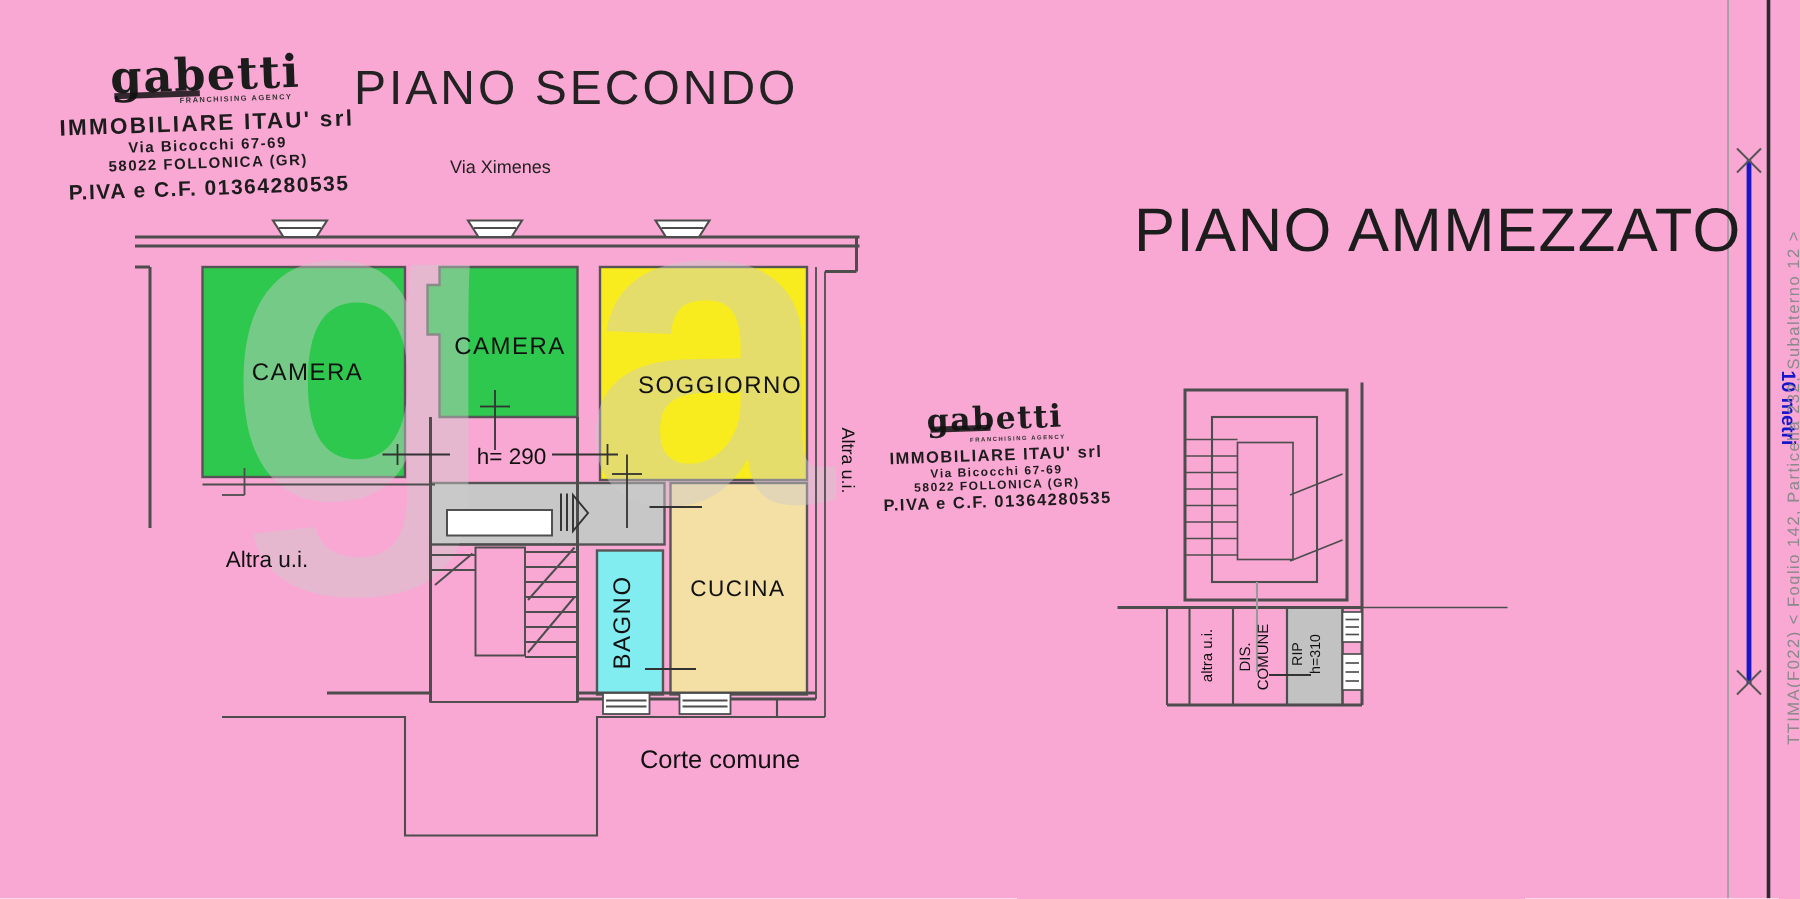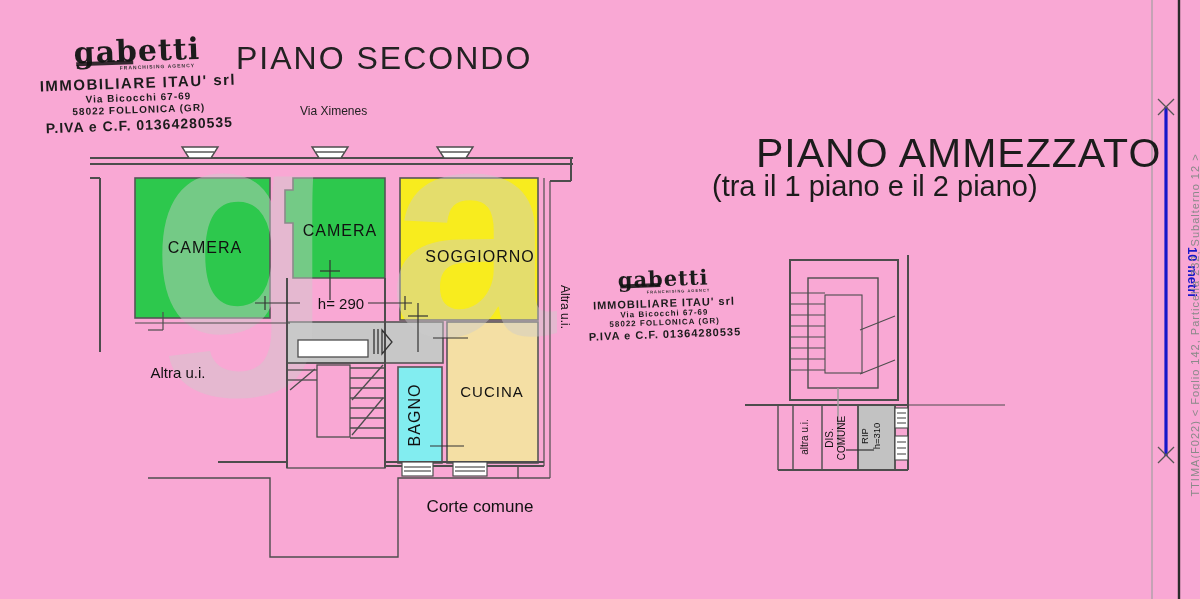--- a/index.html
+++ b/index.html
@@ -207,21 +207,20 @@
           <line x1="1174" y1="447" x2="1158" y2="463"></line>
       </g>
       <text x="1188" y="272" font-size="13" font-weight="bold" text-anchor="middle" transform="rotate(90 1188 272)" fill="#1717c9">10 metri</text>
       <text x="1199" y="325" font-size="11" letter-spacing="1" text-anchor="middle" transform="rotate(-90 1199 325)" fill="#8a8a8a">TTIMA(F022) &lt; Foglio 142, Particella 232, Subalterno 12 &gt;</text>
     </g>
   </svg>
 
   <div class="abs title-main">PIANO SECONDO</div>
   <div class="abs street">Via Ximenes</div>
   <div class="abs title-mezz">PIANO AMMEZZATO</div>
-  <div class="abs subtitle-mezz">(tra il 1 piano e il 2 piano)</div>
 
   <div class="abs stamp stamp-main">
     <div class="logo-wrap">
       <div class="logo">gabetti</div>
       <div class="logo-underline"></div>
     </div>
     <div class="logo-sub">FRANCHISING AGENCY</div>
     <div class="company">IMMOBILIARE ITAU' srl</div>
     <div class="small">Via Bicocchi 67-69</div>
     <div class="small">58022 FOLLONICA (GR)</div>

